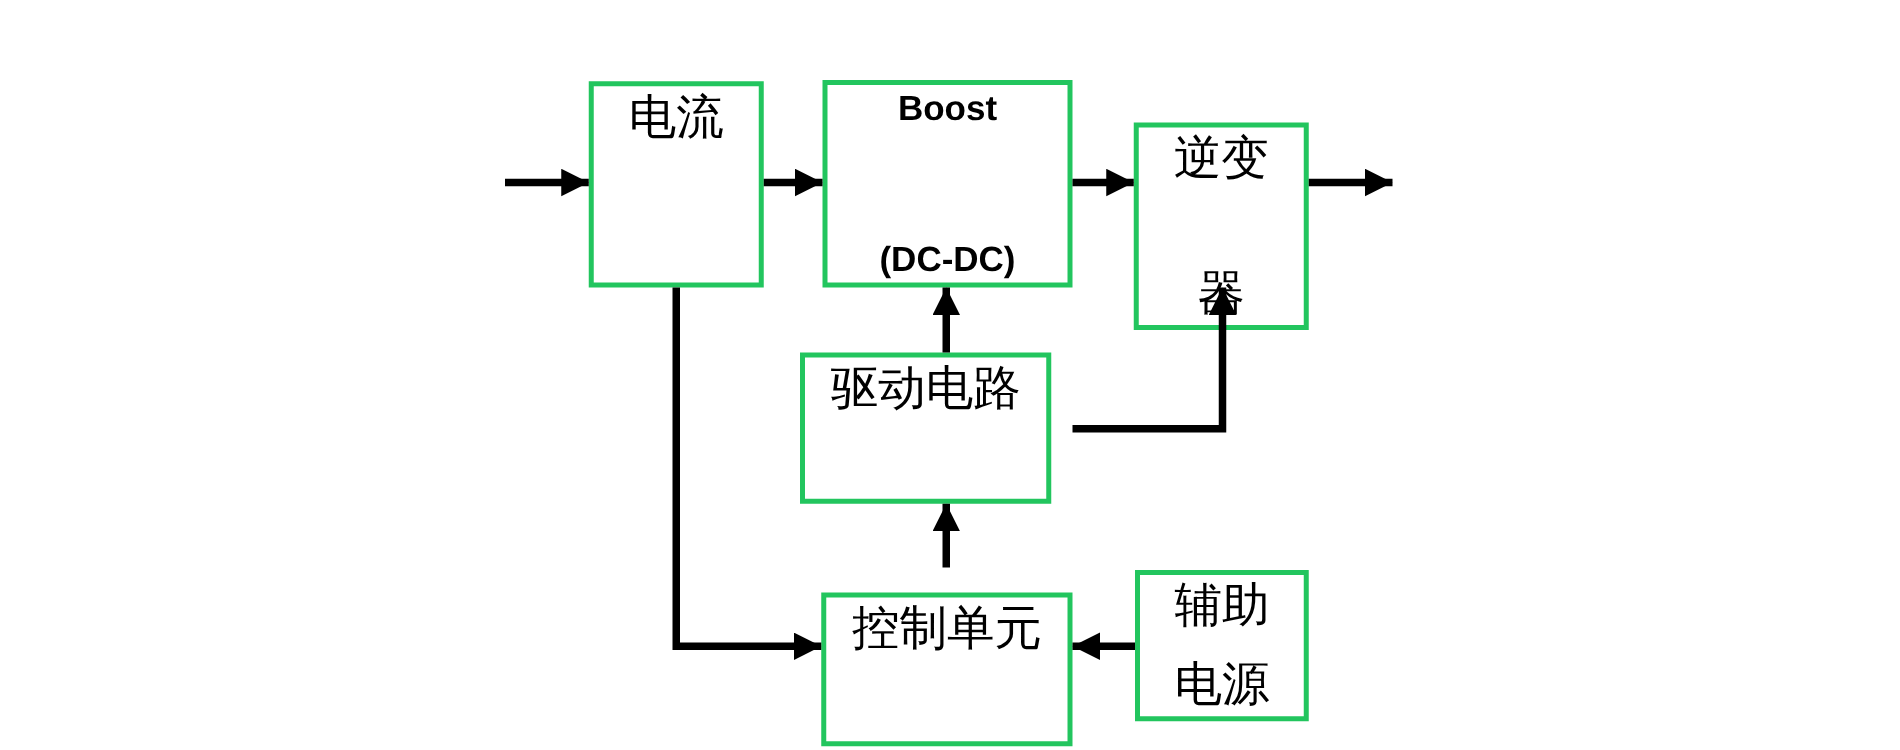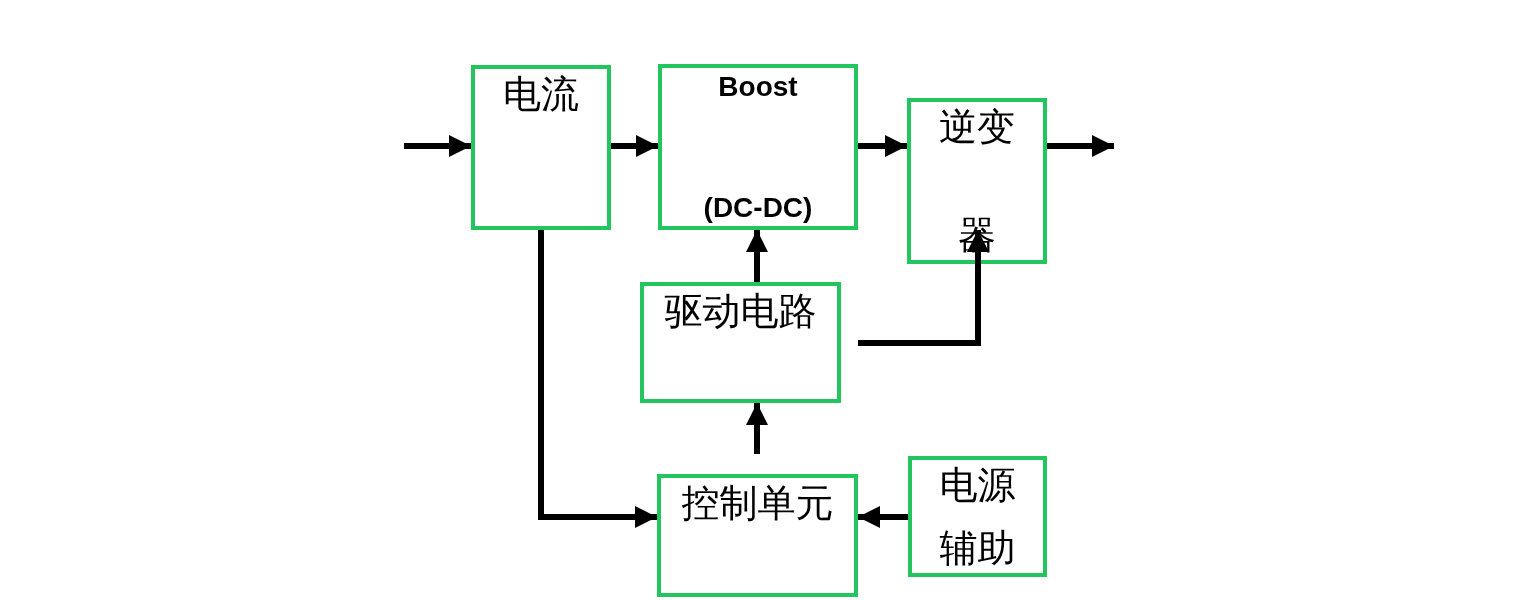--- a/index.html
+++ b/index.html
@@ -85,22 +85,22 @@
 
   <div class="node rect zh" style="left:640px; top:282px; width:201px; height:121px;">
     <span>驱动电路</span>
   </div>
 
   <div class="node rect zh" style="left:657px; top:454px; width:201px; height:123px;margin-top:20px;">
     <span>控制单元</span>
   </div>
 
   <div class="node rect zh" style="left:908px; top:456px; width:139px; height:121px;">
+    <span>辅助</span>
     <span>电源</span>
-    <span>辅助</span>
   </div>
 
   <svg class="wires" width="1520" height="600" viewBox="0 0 1520 600">
     <defs>
       <marker id="ah" markerUnits="userSpaceOnUse" markerWidth="24" markerHeight="24" refX="22" refY="11" orient="auto">
         <path d="M0,0 L22,11 L0,22 Z" style="fill:#000000; stroke:none;"></path>
       </marker>
     </defs>
     <path d="M404,146 H471" marker-end="url(#ah)"></path>
     <path d="M611,146 H658" marker-end="url(#ah)"></path>

